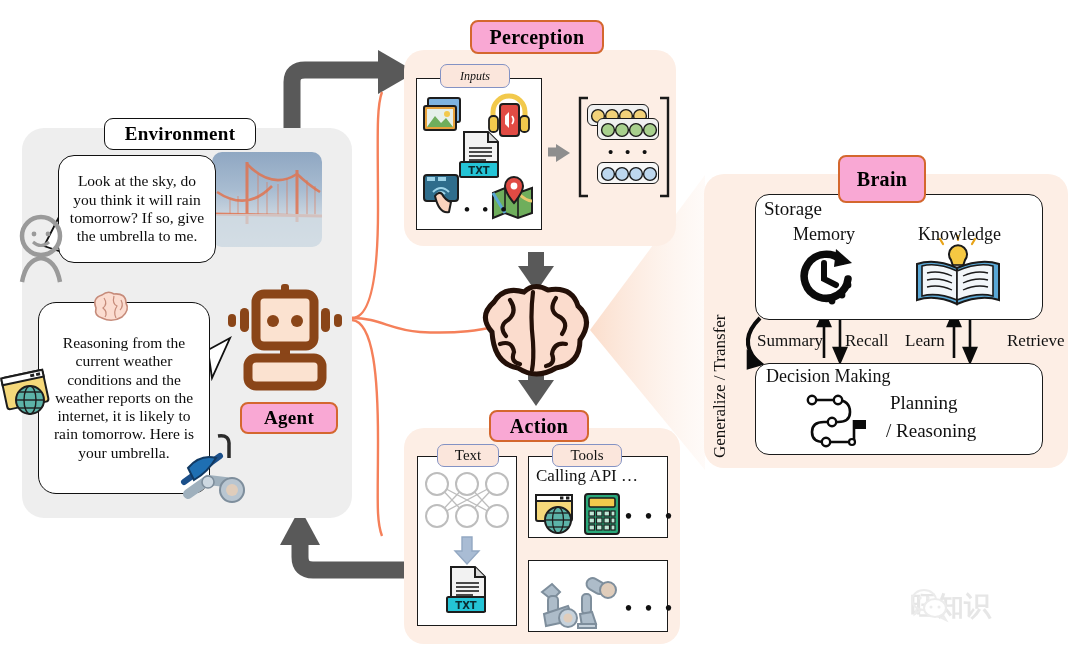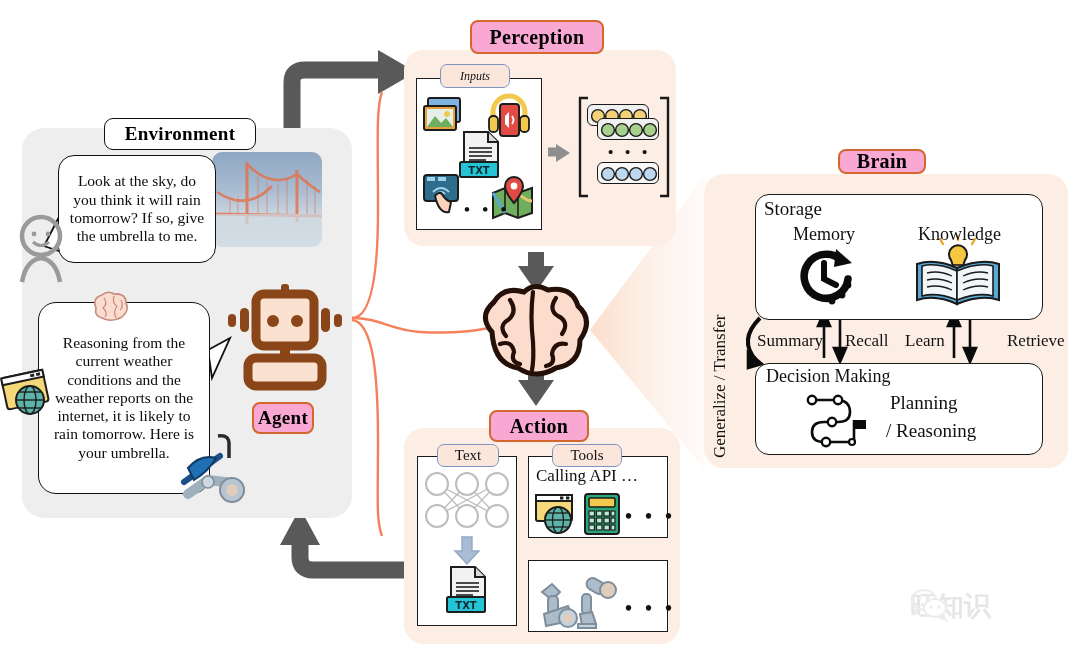--- a/index.html
+++ b/index.html
@@ -235,21 +235,21 @@
       <circle cx="71" cy="39" r="6" fill="#8a4518"></circle>
       <rect x="14" y="26" width="9" height="24" rx="4.5" fill="#8a4518"></rect>
       <rect x="2" y="32" width="8" height="13" rx="4" fill="#8a4518"></rect>
       <rect x="95" y="26" width="9" height="24" rx="4.5" fill="#8a4518"></rect>
       <rect x="108" y="32" width="8" height="13" rx="4" fill="#8a4518"></rect>
       <rect x="54" y="64" width="10" height="12" fill="#8a4518"></rect>
       <rect x="22" y="76" width="74" height="28" rx="8" fill="#fbe2d0" stroke="#8a4518" stroke-width="9"></rect>
     </svg>
   </div>
 
-  <div class="badge" style="left:252px; top:402px; width:62px; height:32px; font-size:19px;">Agent</div>
+  <div class="badge" style="left:240px; top:402px; width:98px; height:32px; font-size:19px;">Agent</div>
 
   <div class="panel-peach" style="left:404px; top:50px; width:272px; height:196px;"></div>
   <div class="badge" style="left:470px; top:20px; width:134px; height:34px; font-size:20px;">Perception</div>
 
   <div class="box-white" style="left:416px; top:78px; width:126px; height:152px;"></div>
   <div class="sublabel" style="left:440px; top:64px; width:70px; height:24px; font-size:12px;font-style:italic;">Inputs</div>
 
   <div style="position:absolute;left:422px;top:96px;z-index:12;">
     <svg width="48" height="42" viewBox="0 0 48 42">
       <rect x="6" y="2" width="32" height="24" rx="2" fill="#7fb3e0" stroke="#1d1d1d" stroke-width="2"></rect>
@@ -351,21 +351,21 @@
         <path d="M63,10 Q60,34 63,60 Q64,78 62,88"></path>
         <path d="M40,18 Q48,30 38,38 Q28,44 36,54"></path>
         <path d="M30,62 Q42,58 44,70 Q40,80 50,82"></path>
         <path d="M86,16 Q78,28 88,34 Q100,40 92,52"></path>
         <path d="M96,62 Q84,60 82,72 Q86,82 76,84"></path>
       </g>
     </svg>
   </div>
 
   <div class="panel-peach" style="left:704px; top:174px; width:364px; height:294px;"></div>
-  <div class="badge" style="left:838px; top:149px; width:88px; height:25px; font-size:20px;">Brain</div>
+  <div class="badge" style="left:838px; top:155px; width:88px; height:48px; font-size:20px;">Brain</div>
 
   <div class="box-round" style="left:755px; top:194px; width:288px; height:126px;"></div>
   <div class="lbl" style="left:764px; top:198px; font-size:19px;">Storage</div>
   <div class="lbl" style="left:793px; top:224px; font-size:18px;">Memory</div>
   <div class="lbl" style="left:918px; top:224px; font-size:18px;">Knowledge</div>
 
   <div style="position:absolute;left:796px;top:245px;z-index:14;">
     <svg width="68" height="64" viewBox="0 0 68 64">
       <path d="M46,16 A22,22 0 1 0 52,34" fill="none" stroke="#0b0b0b" stroke-width="7.5" stroke-linecap="round"></path>
       <polygon points="40,4 56,18 38,22" fill="#0b0b0b"></polygon>

